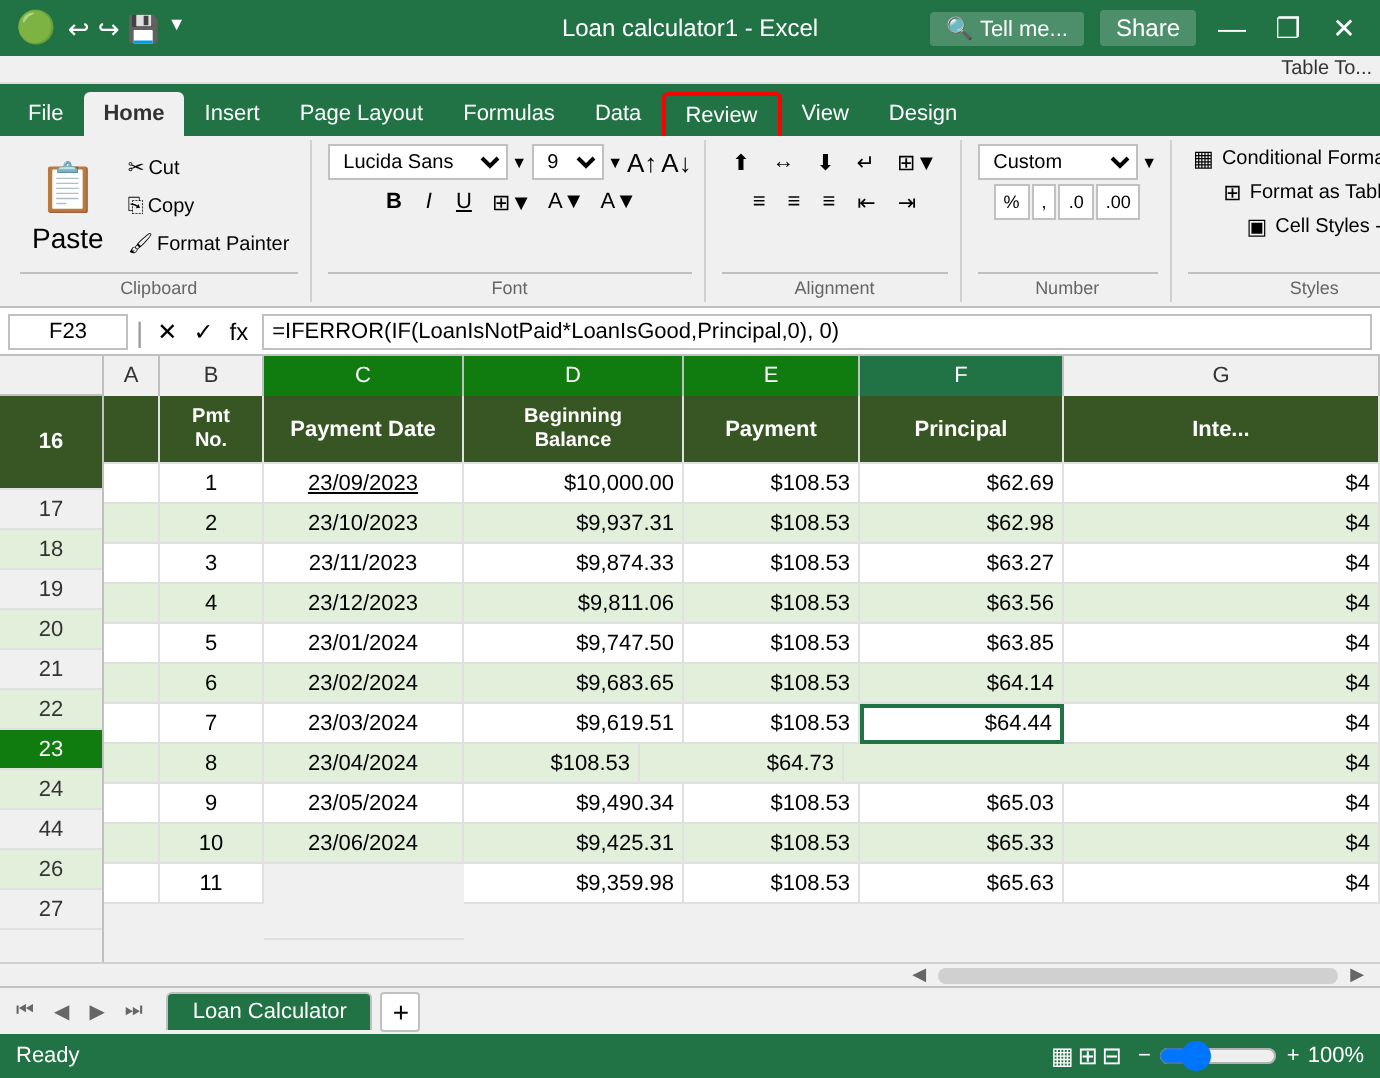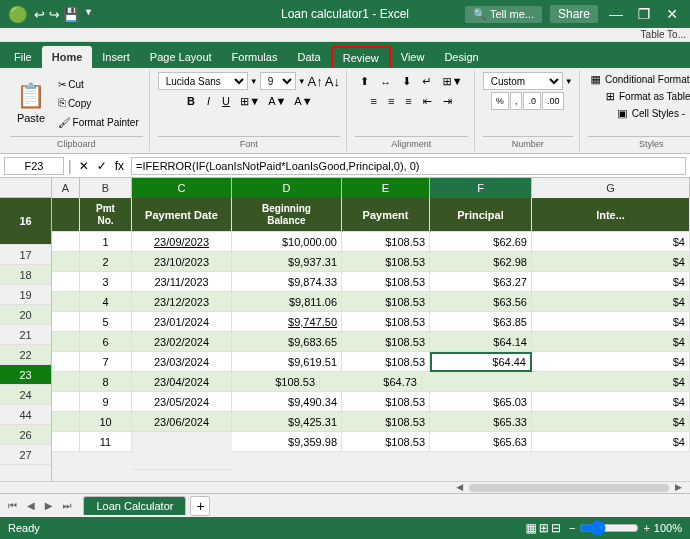--- a/index.html
+++ b/index.html
@@ -301,21 +301,21 @@
     <div class="ribbon-tab">View</div>
     <div class="ribbon-tab">Design</div>
   </div>
 
   <div class="ribbon">
 
     <div class="ribbon-group">
       <div class="ribbon-group-content">
         <div class="ribbon-btn-large">
           <div style="font-size:24px;">📋</div>
-          <div style="font-size:11px;text-align:right;">Paste</div>
+          <div style="font-size:14px;text-align:right;">Paste</div>
         </div>
         <div class="ribbon-col">
           <div class="ribbon-btn-small">
             <span>✂</span>
             <span>Cut</span>
           </div>
           <div class="ribbon-btn-small">
             <span>⎘</span>
             <span>Copy</span>
           </div>
@@ -501,21 +501,21 @@
           <div class="grid-cell stripe number" style="width:110px; min-width:110px;">$9,811.06</div>
           <div class="grid-cell stripe number" style="width:88px; min-width:88px;">$108.53</div>
           <div class="grid-cell stripe number" style="width:102px; min-width:102px;">$63.56</div>
           <div class="grid-cell stripe number" style="flex:1;">$4</div>
         </div>
 
         <div class="grid-row">
           <div class="grid-cell" style="width:28px; min-width:28px;"></div>
           <div class="grid-cell number" style="width:52px; min-width:52px; justify-content:center;">5</div>
           <div class="grid-cell" style="width:100px; min-width:100px; justify-content:center;">23/01/2024</div>
-          <div class="grid-cell number" style="width:110px; min-width:110px;text-decoration:underline;">$9,747.50</div>
+          <div class="grid-cell number" style="width:110px; min-width:110px;">$9,747.50</div>
           <div class="grid-cell number" style="width:88px; min-width:88px;">$108.53</div>
           <div class="grid-cell number" style="width:102px; min-width:102px;">$63.85</div>
           <div class="grid-cell number" style="flex:1;">$4</div>
         </div>
 
         <div class="grid-row">
           <div class="grid-cell stripe" style="width:28px; min-width:28px;"></div>
           <div class="grid-cell stripe number" style="width:52px; min-width:52px; justify-content:center;">6</div>
           <div class="grid-cell stripe" style="width:100px; min-width:100px; justify-content:center;">23/02/2024</div>
           <div class="grid-cell stripe number" style="width:110px; min-width:110px;">$9,683.65</div>

